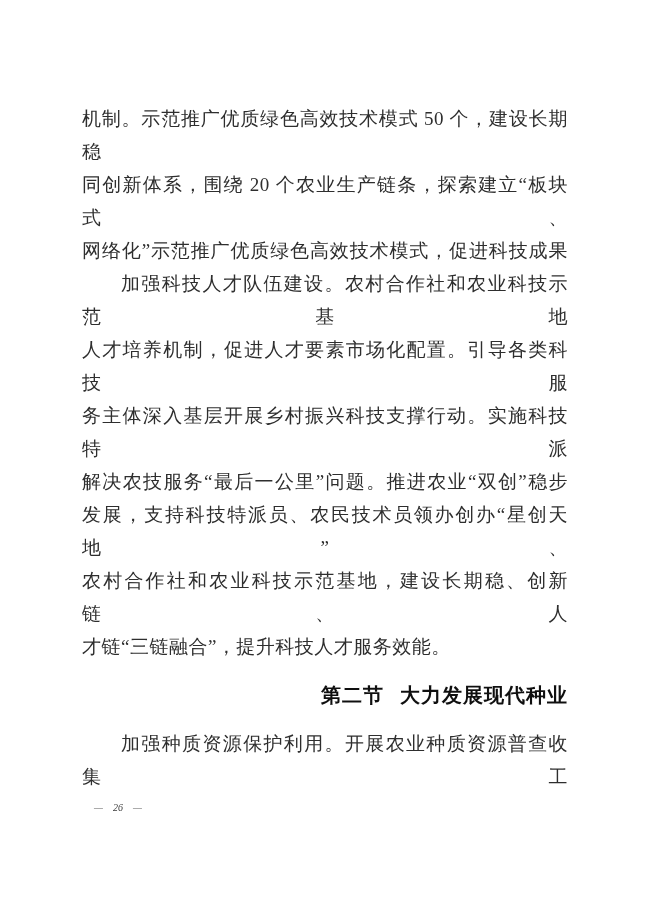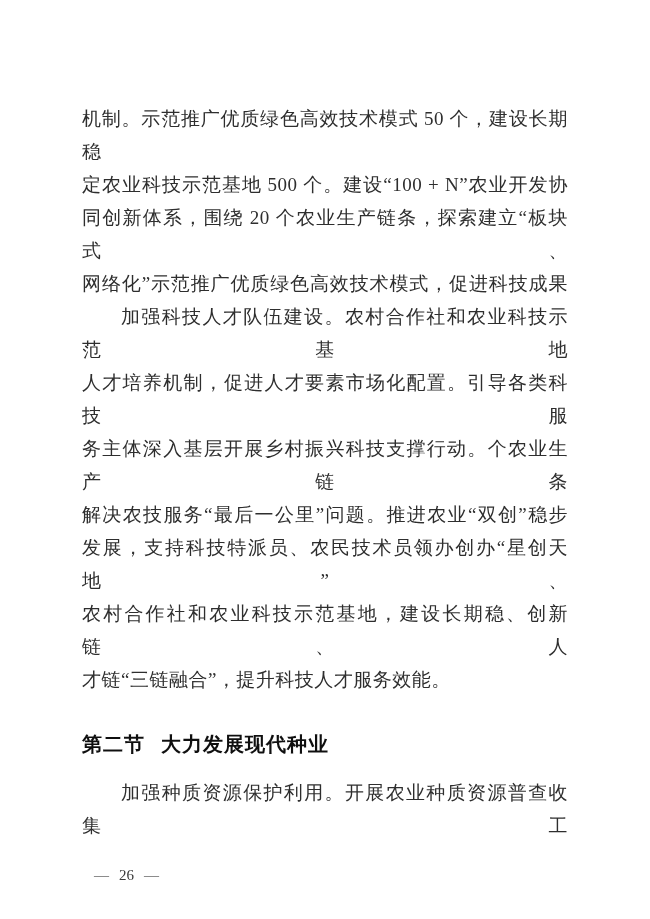--- a/index.html
+++ b/index.html
@@ -35,66 +35,66 @@
     text-justify: inter-character;
     white-space: normal;
   }
   .line.last {
     text-align-last: left;
   }
   .line.indent {
     text-indent: 39px;
   }
   .heading {
-    margin: 32px 0 15px 0;
+    margin: 16px 0 15px 0;
     font-family: "Liberation Sans", "DejaVu Sans", sans-serif;
     font-weight: bold;
     font-size: 20px;
     line-height: 33px;
     letter-spacing: 1px;
-    text-align: left;
+    text-align: right;
     color: #0f0f0f;
   }
   .hgap {
     display: inline-block;
     width: 0.8em;
   }
   .footer {
     position: absolute;
     left: 94px;
-    top: 864px;
-    font-size: 15px;
+    top: 797px;
+    font-size: 10px;
     line-height: 22px;
     color: #3a3a3a;
+    font-style: italic;
   }
   .footer .dash {
     color: #666666;
   }
   .footer .pagenum {
     margin: 0 10px;
     color: #3a3a3a;
   }
 </style>
 </head>
 <body>
 
 <div class="page">
   <div class="content">
 
     <div class="para">
       <div class="line">机制。示范推广优质绿色高效技术模式 50 个，建设长期稳</div>
-      <div class="line">定农业科技示范基地 500 个。建设“100 + N”农业开发协</div>
       <div class="line">同创新体系，围绕 20 个农业生产链条，探索建立“板块式、</div>
       <div class="line">网络化”示范推广优质绿色高效技术模式，促进科技成果</div>
     </div>
 
     <div class="para">
       <div class="line indent">加强科技人才队伍建设。农村合作社和农业科技示范基地</div>
       <div class="line">人才培养机制，促进人才要素市场化配置。引导各类科技服</div>
-      <div class="line">务主体深入基层开展乡村振兴科技支撑行动。个农业生产链条</div>
+      <div class="line">务主体深入基层开展乡村振兴科技支撑行动。实施科技特派</div>
       <div class="line">解决农技服务“最后一公里”问题。推进农业“双创”稳步</div>
       <div class="line">发展，支持科技特派员、农民技术员领办创办“星创天地”、</div>
       <div class="line">农村合作社和农业科技示范基地，建设长期稳、创新链、人</div>
       <div class="line last">才链“三链融合”，提升科技人才服务效能。</div>
     </div>
 
     <h2 class="heading">
       <span>第二节</span><span class="hgap"></span><span>大力发展现代种业</span>
     </h2>
 

